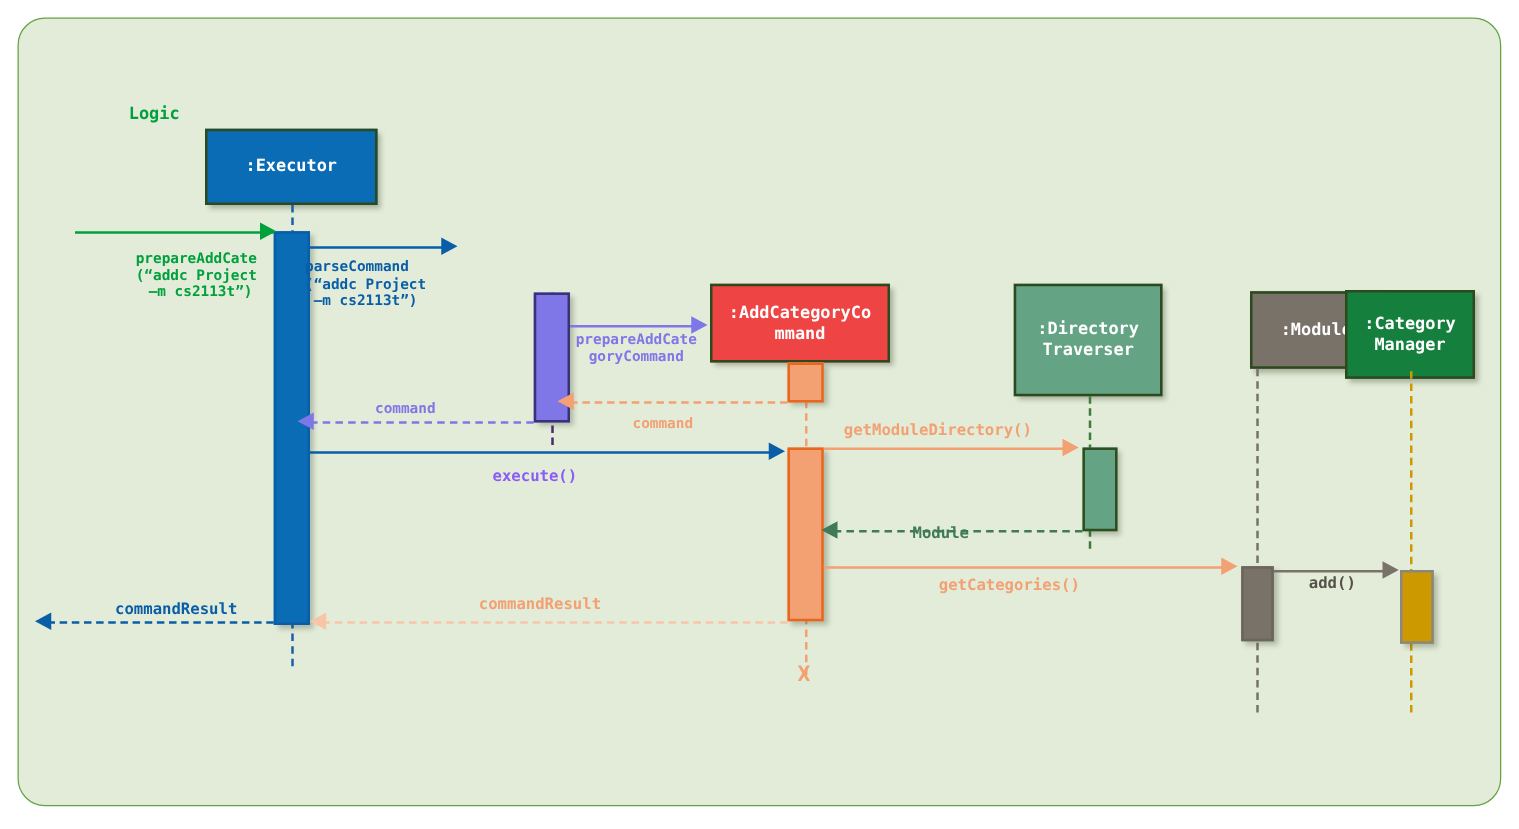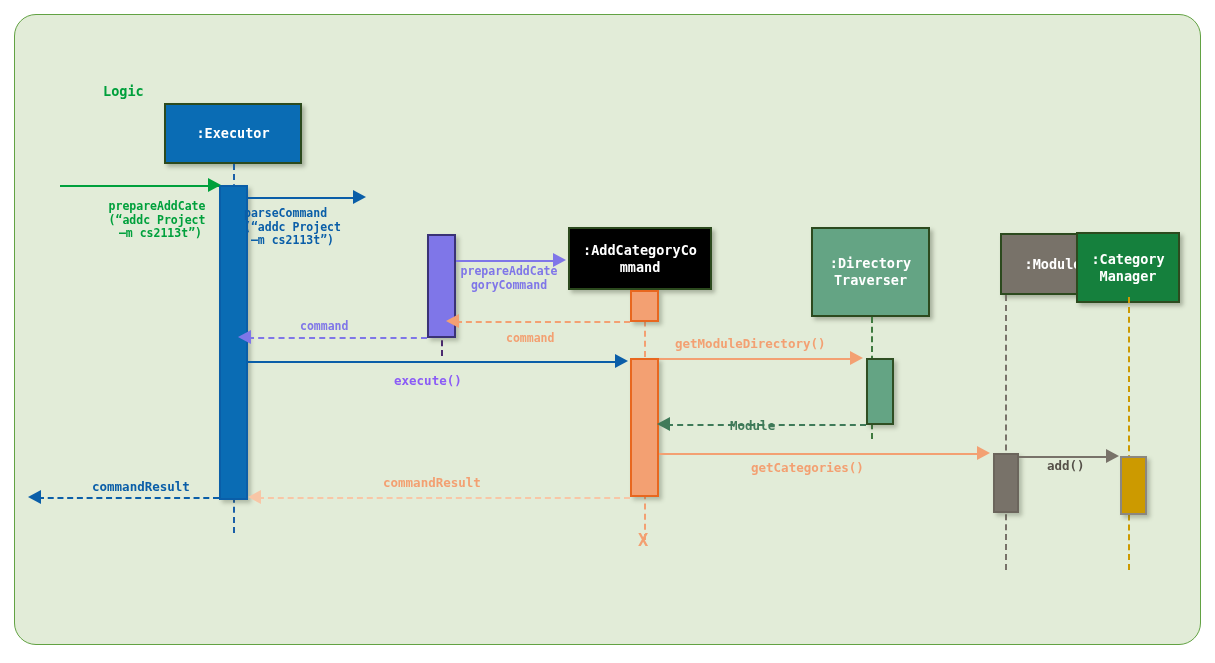--- a/index.html
+++ b/index.html
@@ -26,21 +26,21 @@
 </style>
 </head>
 <body>
 
 <div id="canvas">
   <div id="frame"></div>
 
   <div class="lbl" style="left:103px;top:84px;color:#00a03c;font-size:13.5px;">Logic</div>
 
   <div class="participant" style="left:164px;top:103px;width:138px;height:61px;background:#0a6cb4;">:Executor</div>
-  <div class="participant" style="left:568px;top:227px;width:144px;height:63px;background:#000000;">:AddCategoryCo
+  <div class="participant" style="left:568px;top:227px;width:144px;height:63px;background:#ef4444;">:AddCategoryCo
 mmand</div>
   <div class="participant" style="left:811px;top:227px;width:119px;height:90px;background:#64a484;">:Directory
 Traverser</div>
   <div class="participant" style="left:952px;top:233px;width:106px;height:62px;background:#787269;margin-left:48px;">:Module</div>
   <div class="participant" style="left:1076px;top:232px;width:104px;height:71px;background:#15803d;">:Category
 Manager</div>
 
   <div class="lifeline" style="left:233px;top:164px;height:369px;border-left-color:#1a5fa8;"></div>
   <div class="lifeline" style="left:441px;top:234px;height:122px;border-left-color:#4b2a70;"></div>
   <div class="lifeline" style="left:644px;top:290px;height:250px;border-left-color:#f3a072;"></div>

